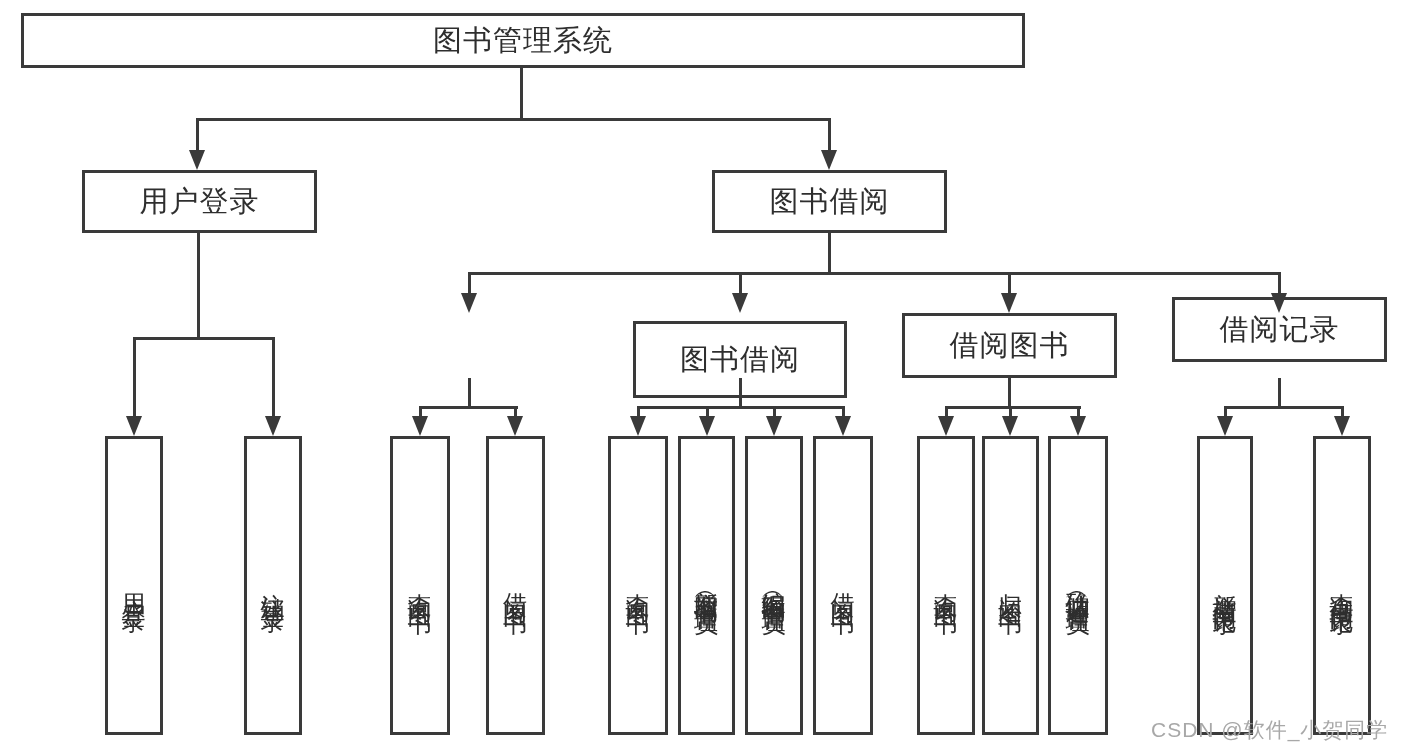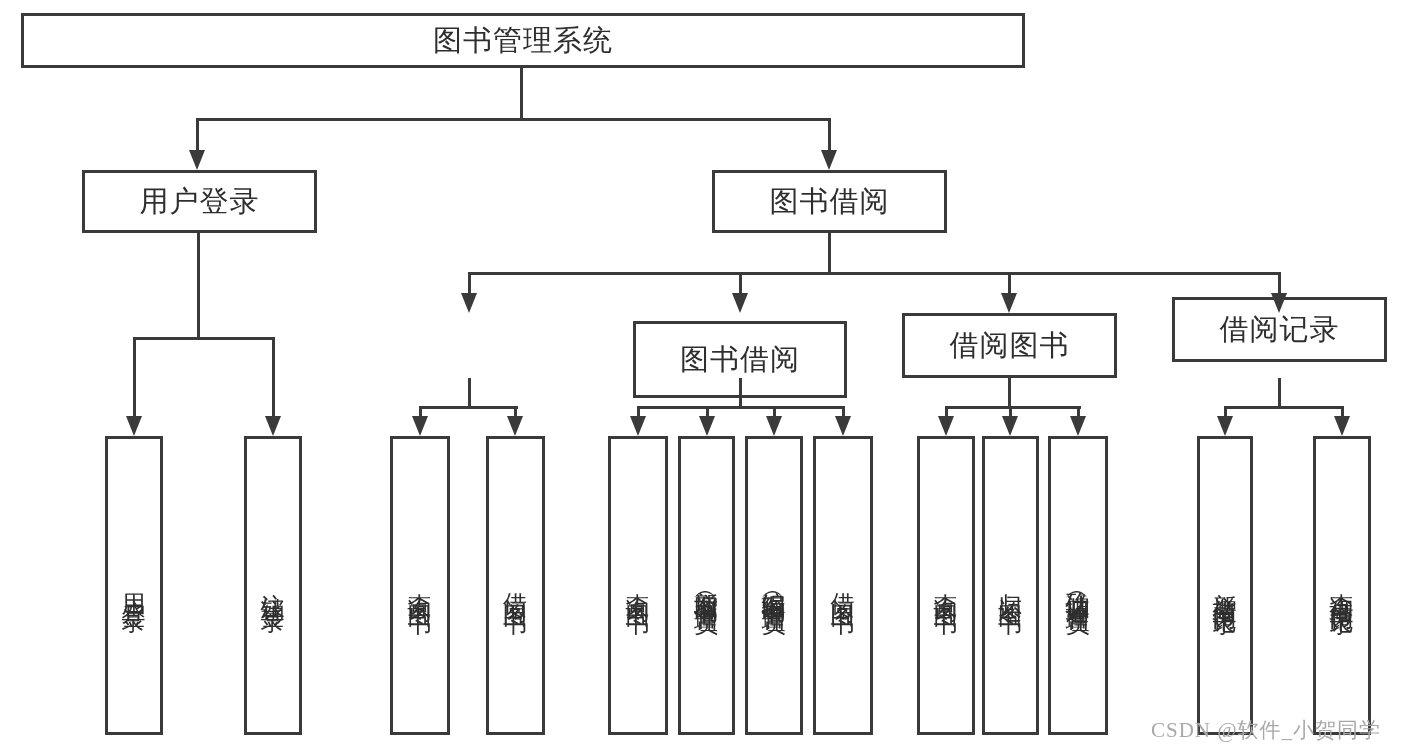--- a/index.html
+++ b/index.html
@@ -22,21 +22,21 @@
     color:var(--text,#2e2e2e);white-space:nowrap;
   }
   .line{position:absolute;background:var(--line,#3a3a3a);}
   .arrow{
     position:absolute;width:0;height:0;
     border-left:8px solid transparent;border-right:8px solid transparent;
     border-top:20px solid var(--line,#3a3a3a);
   }
   .watermark{
     position:absolute;left:1151px;top:716px;
-    font-size:21px;color:var(--watermark,#a8a8a8);letter-spacing:1px;white-space:nowrap;font-family:Liberation Serif, serif;
+    font-size:21px;color:var(--watermark,#a8a8a8);letter-spacing:1px;white-space:nowrap;
   }
 </style>
 </head>
 <body>
 
 <div class="canvas">
 
   <div class="box hbox" style="left:21px;top:13px;width:1004px;height:55px">
     <span>图书管理系统</span>
   </div>

